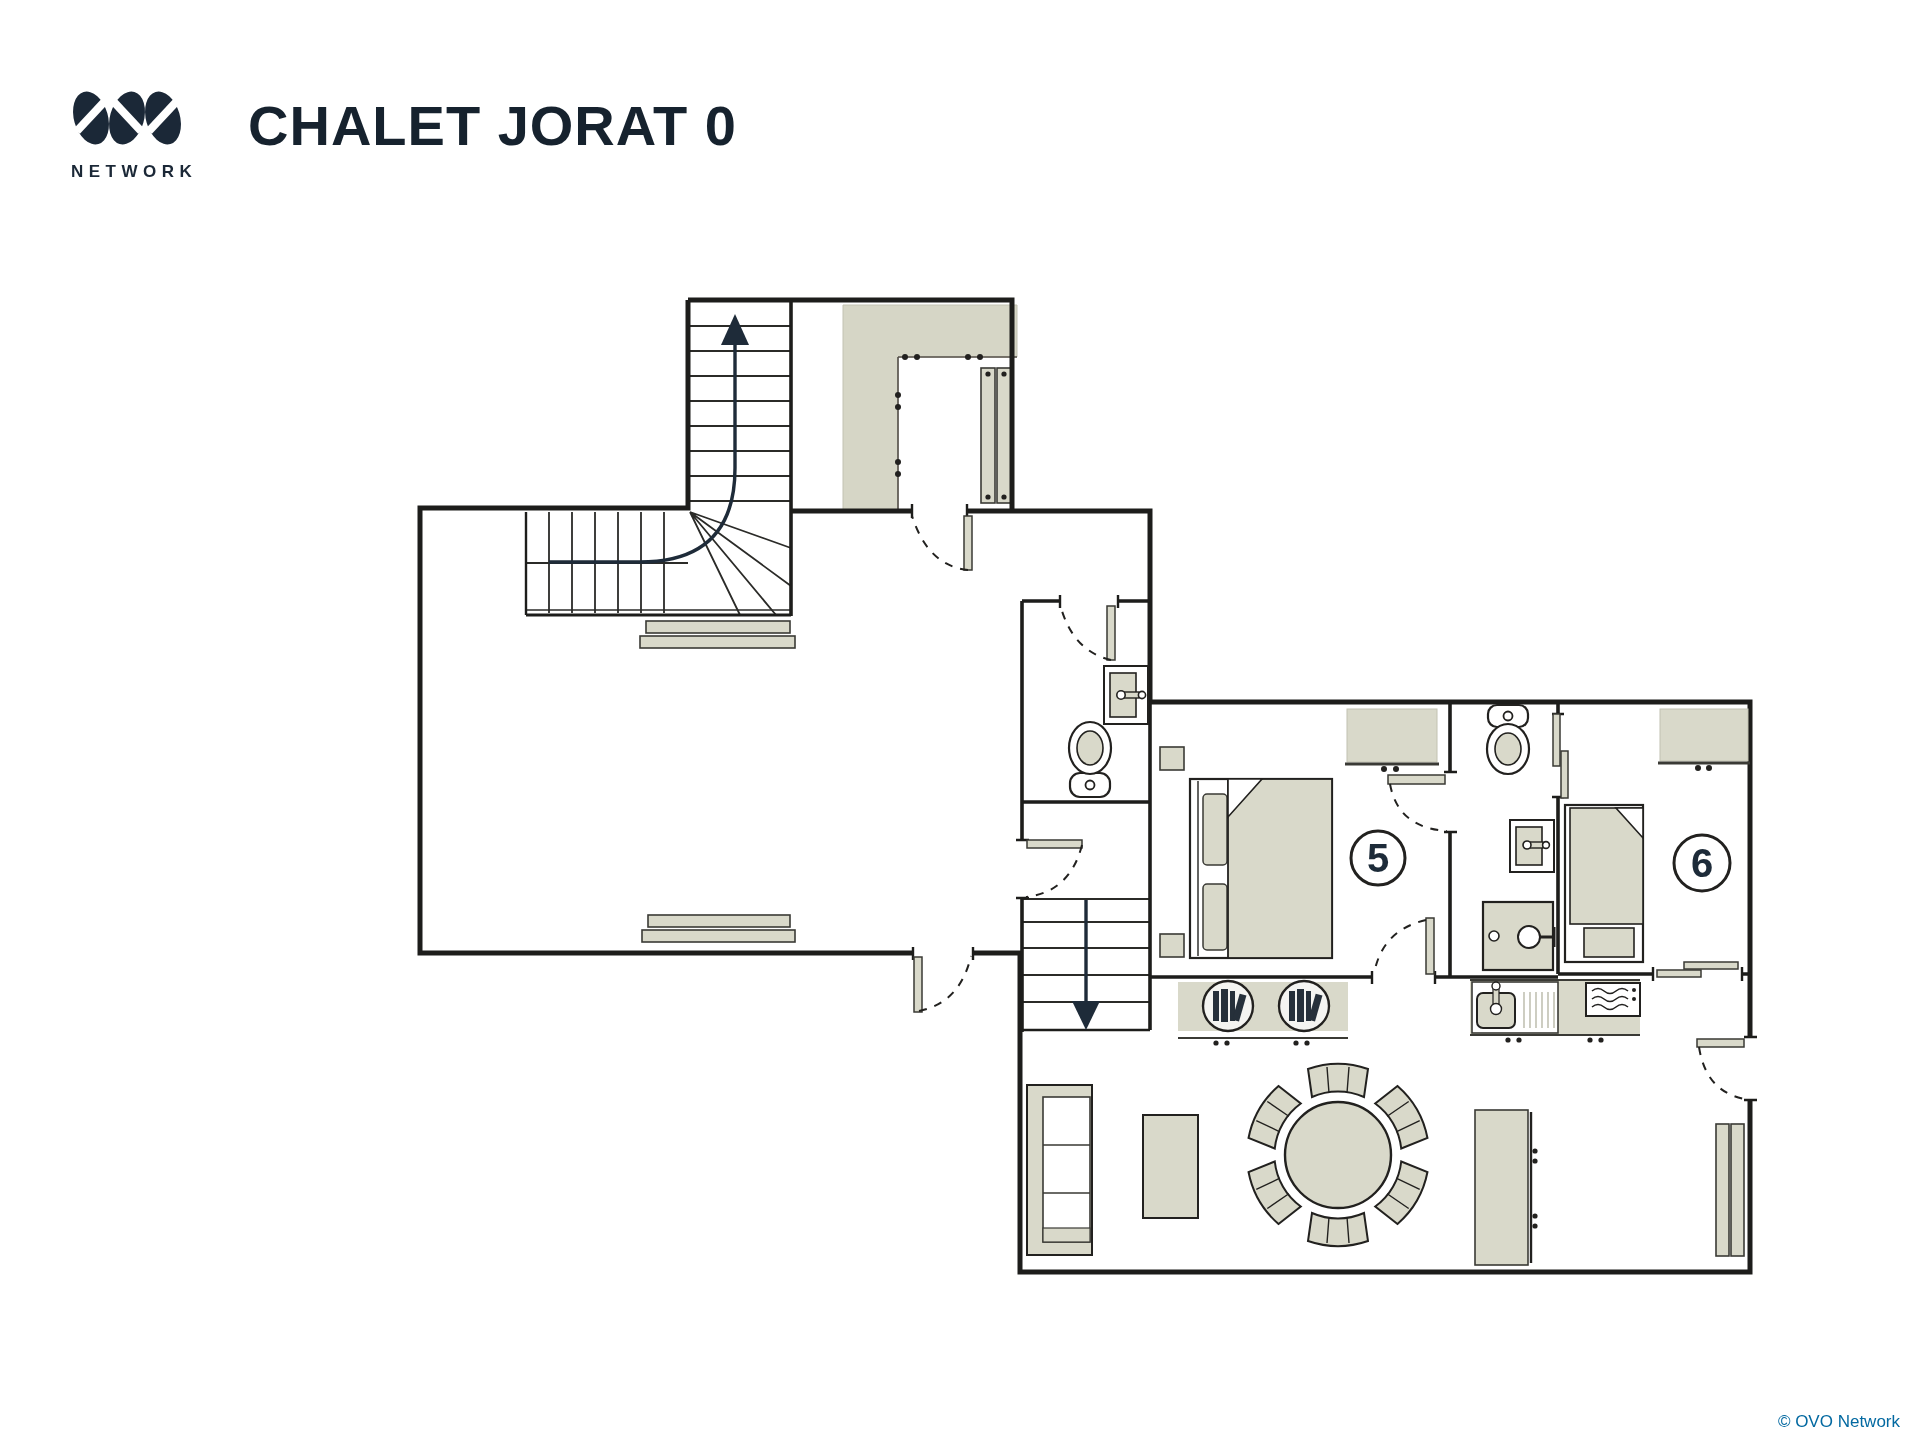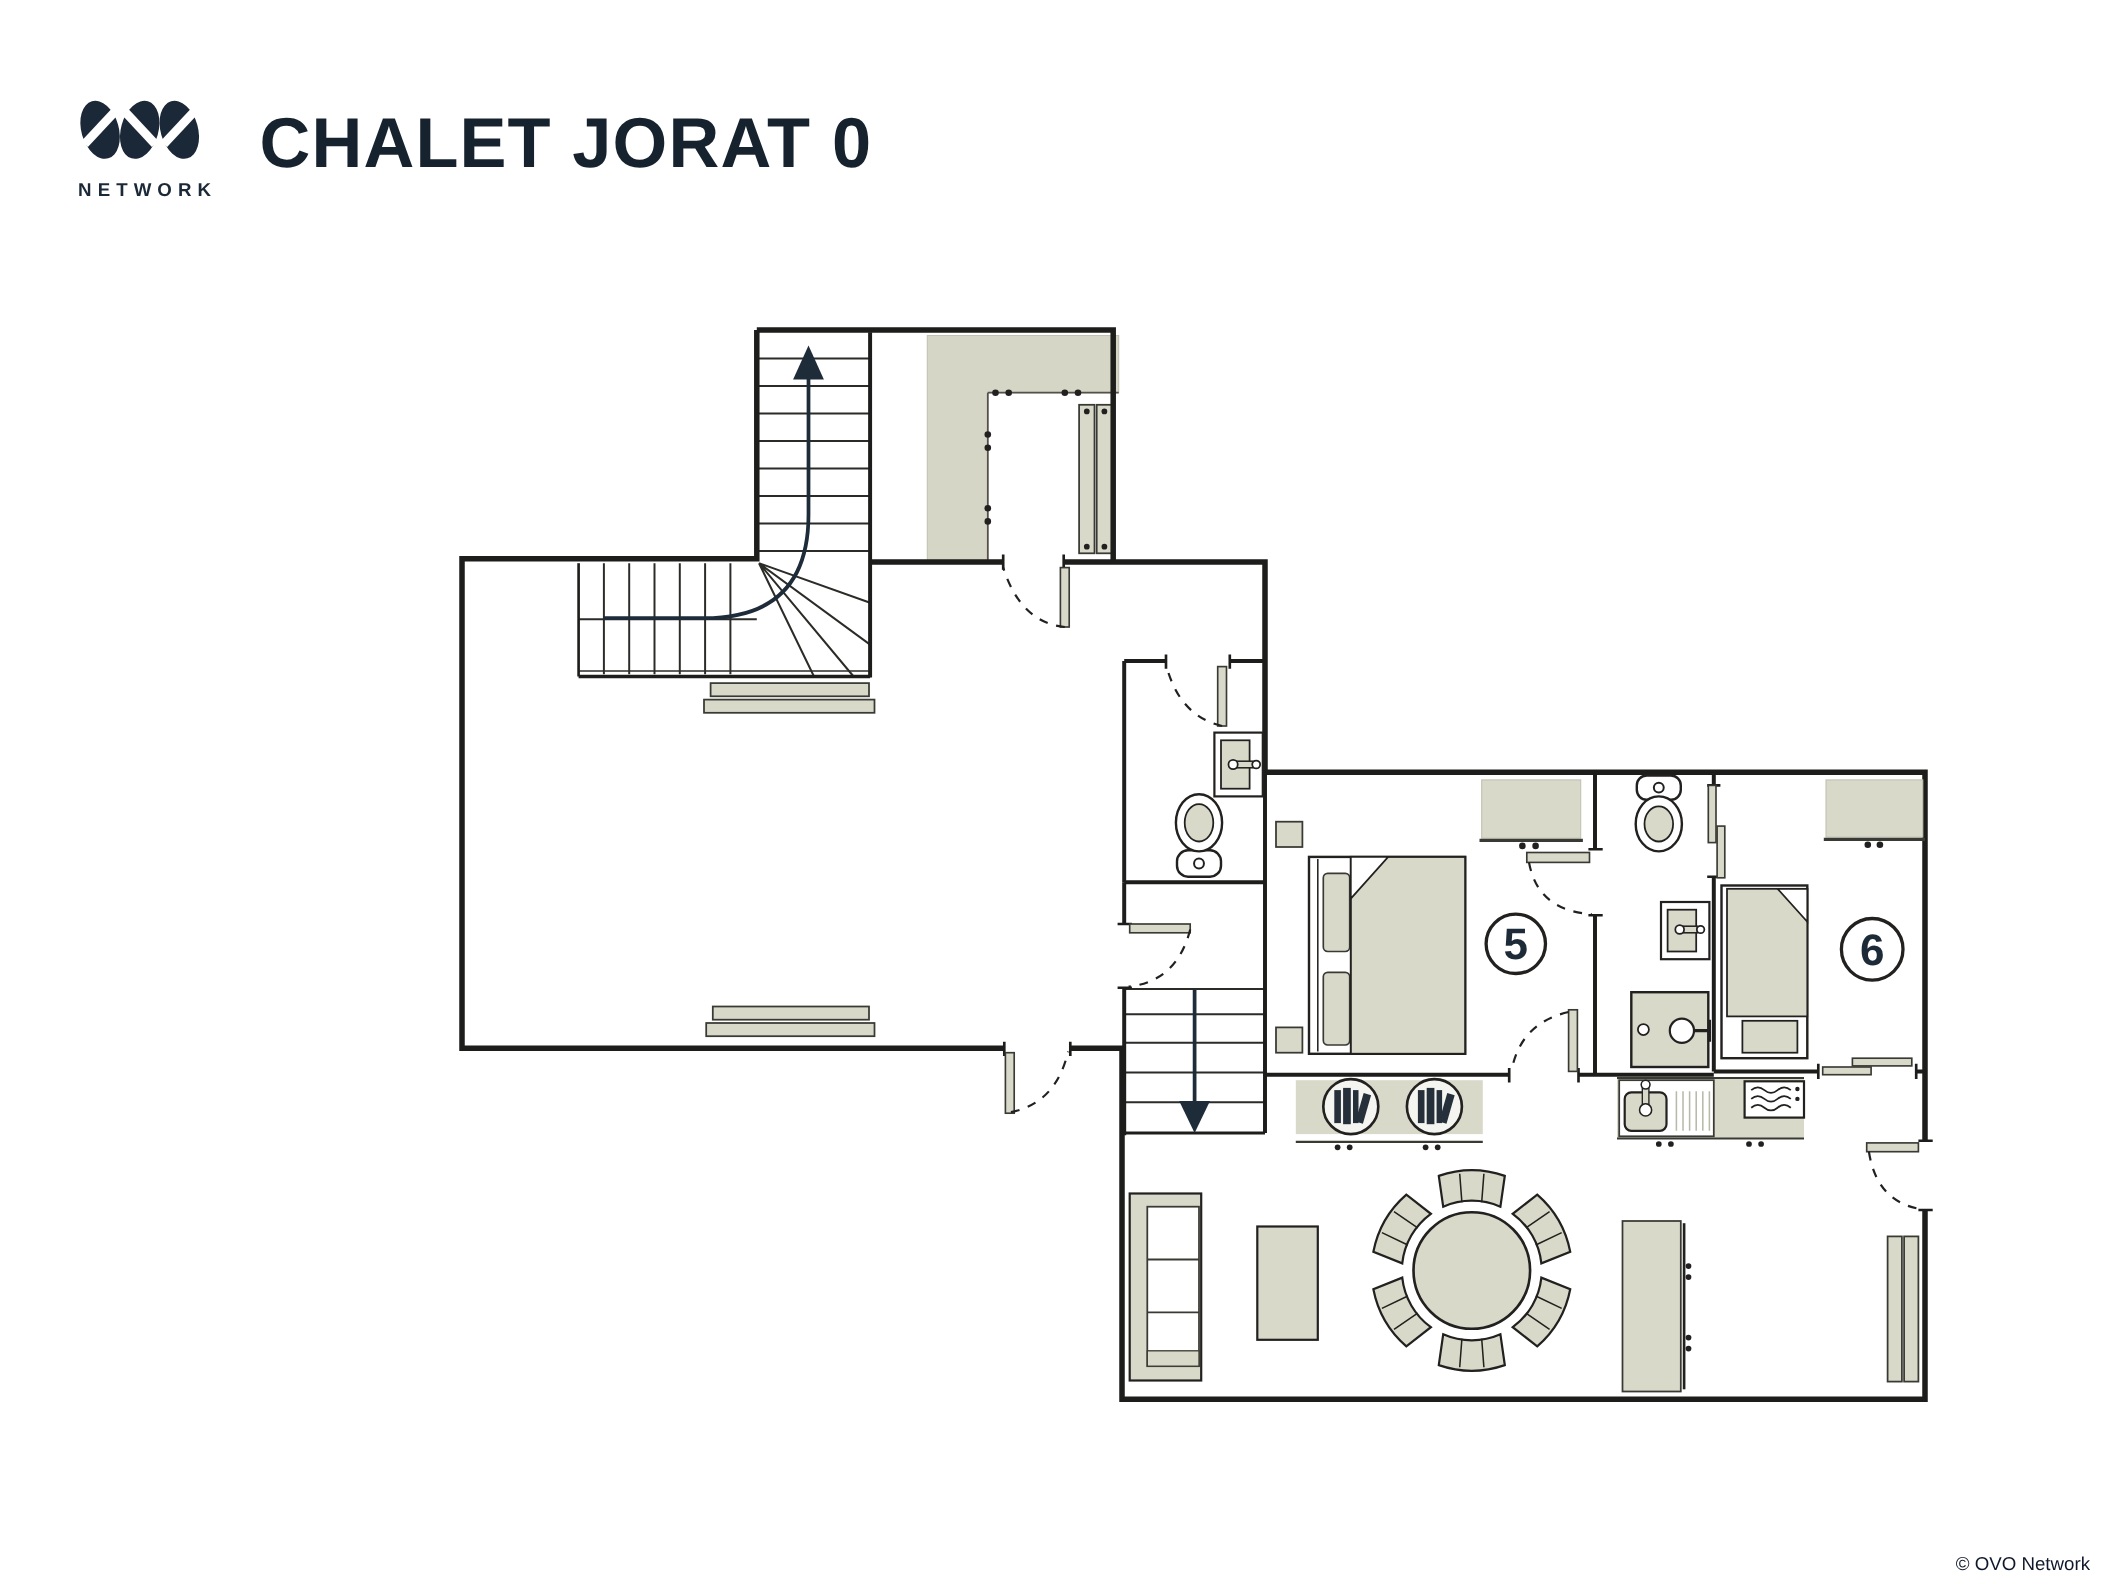--- a/index.html
+++ b/index.html
@@ -1,23 +1,23 @@
 <!DOCTYPE html>
 <html><head>
 <meta charset="utf-8">
 <style>
   html,body{margin:0;padding:0;background:#ffffff;}
   .canvas{position:relative;width:1920px;height:1440px;background:#ffffff;overflow:hidden;
           font-family:"Liberation Sans", sans-serif;}
   .logo{position:absolute;left:71px;top:85px;width:112px;}
   .logo-sub{margin-top:7px;font-size:17px;font-weight:600;letter-spacing:5.5px;color:#1b2837;
             text-align:left;white-space:nowrap;}
-  .title{position:absolute;left:236px;top:93px;font-size:64px;font-weight:800;
+  .title{position:absolute;left:248px;top:93px;font-size:56px;font-weight:800;
          letter-spacing:1px;color:#16222e;white-space:nowrap;}
-  .watermark{position:absolute;right:20px;bottom:8px;font-size:17px;color:#0f172a;}
+  .watermark{position:absolute;right:20px;bottom:8px;font-size:17px;color:#0369a1;}
   .plan{position:absolute;left:0;top:0;}
 </style>
 </head>
 <body>
 
 <div class="canvas">
 
   <div class="logo">
     <svg width="112" height="66" viewBox="0 0 112 66">
       <g fill="#1b2837">

